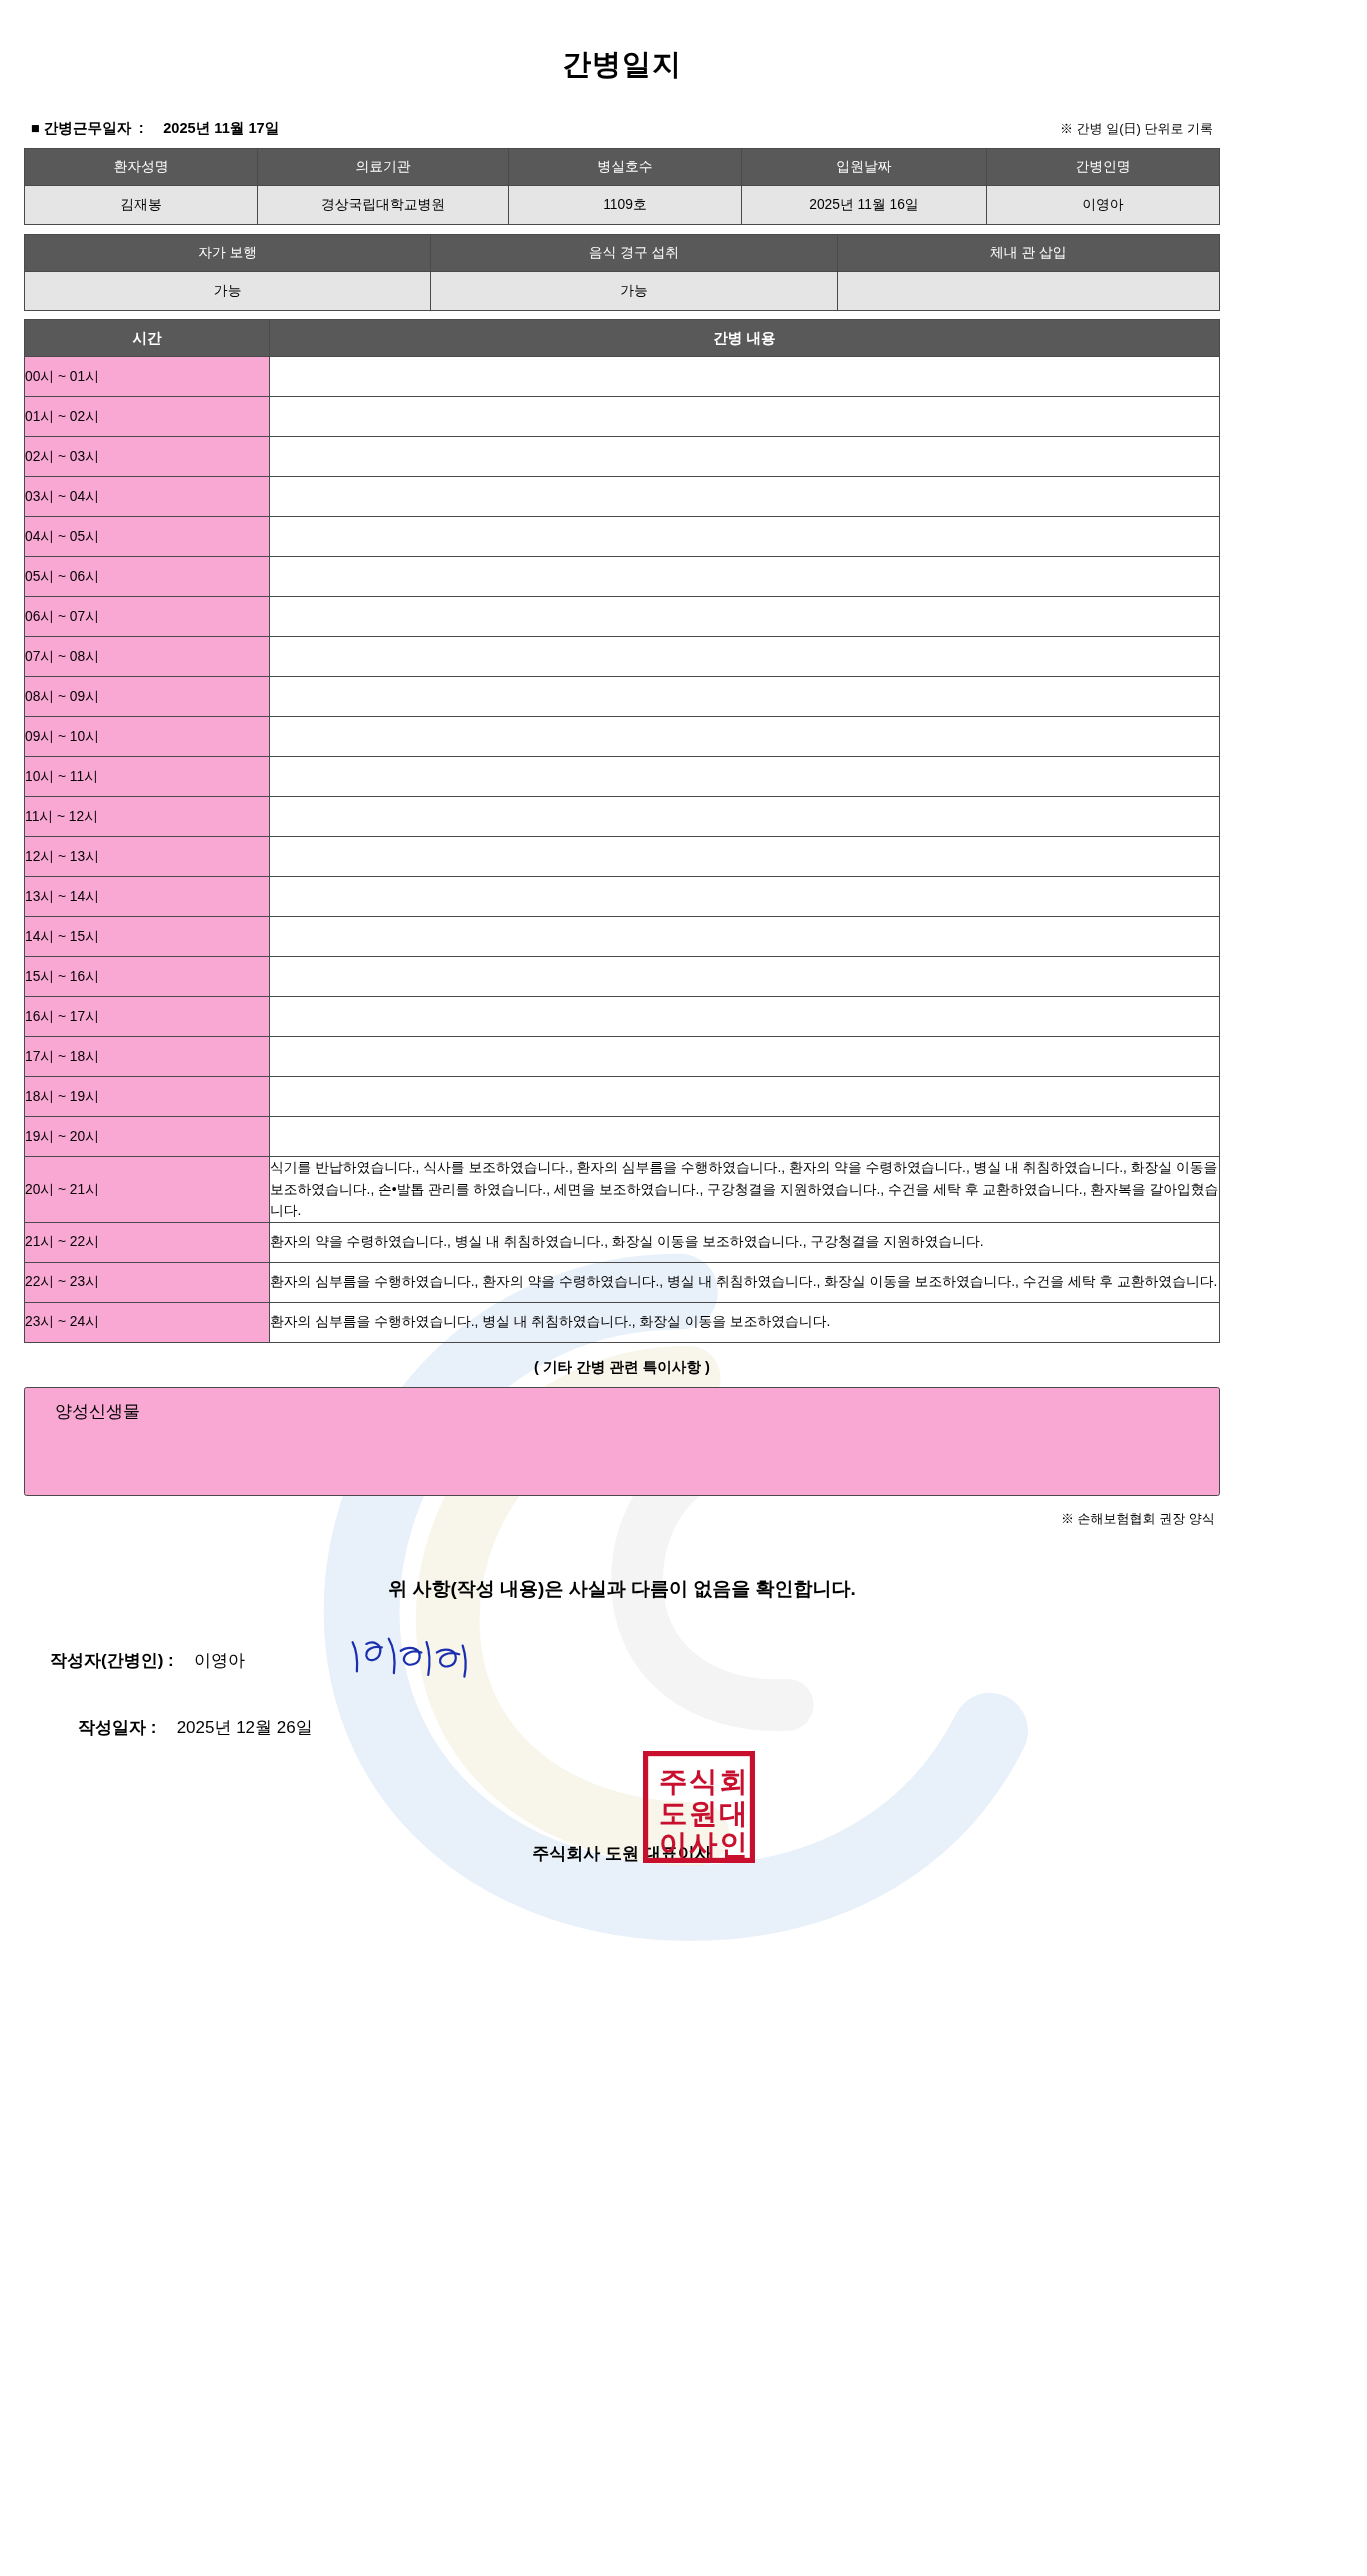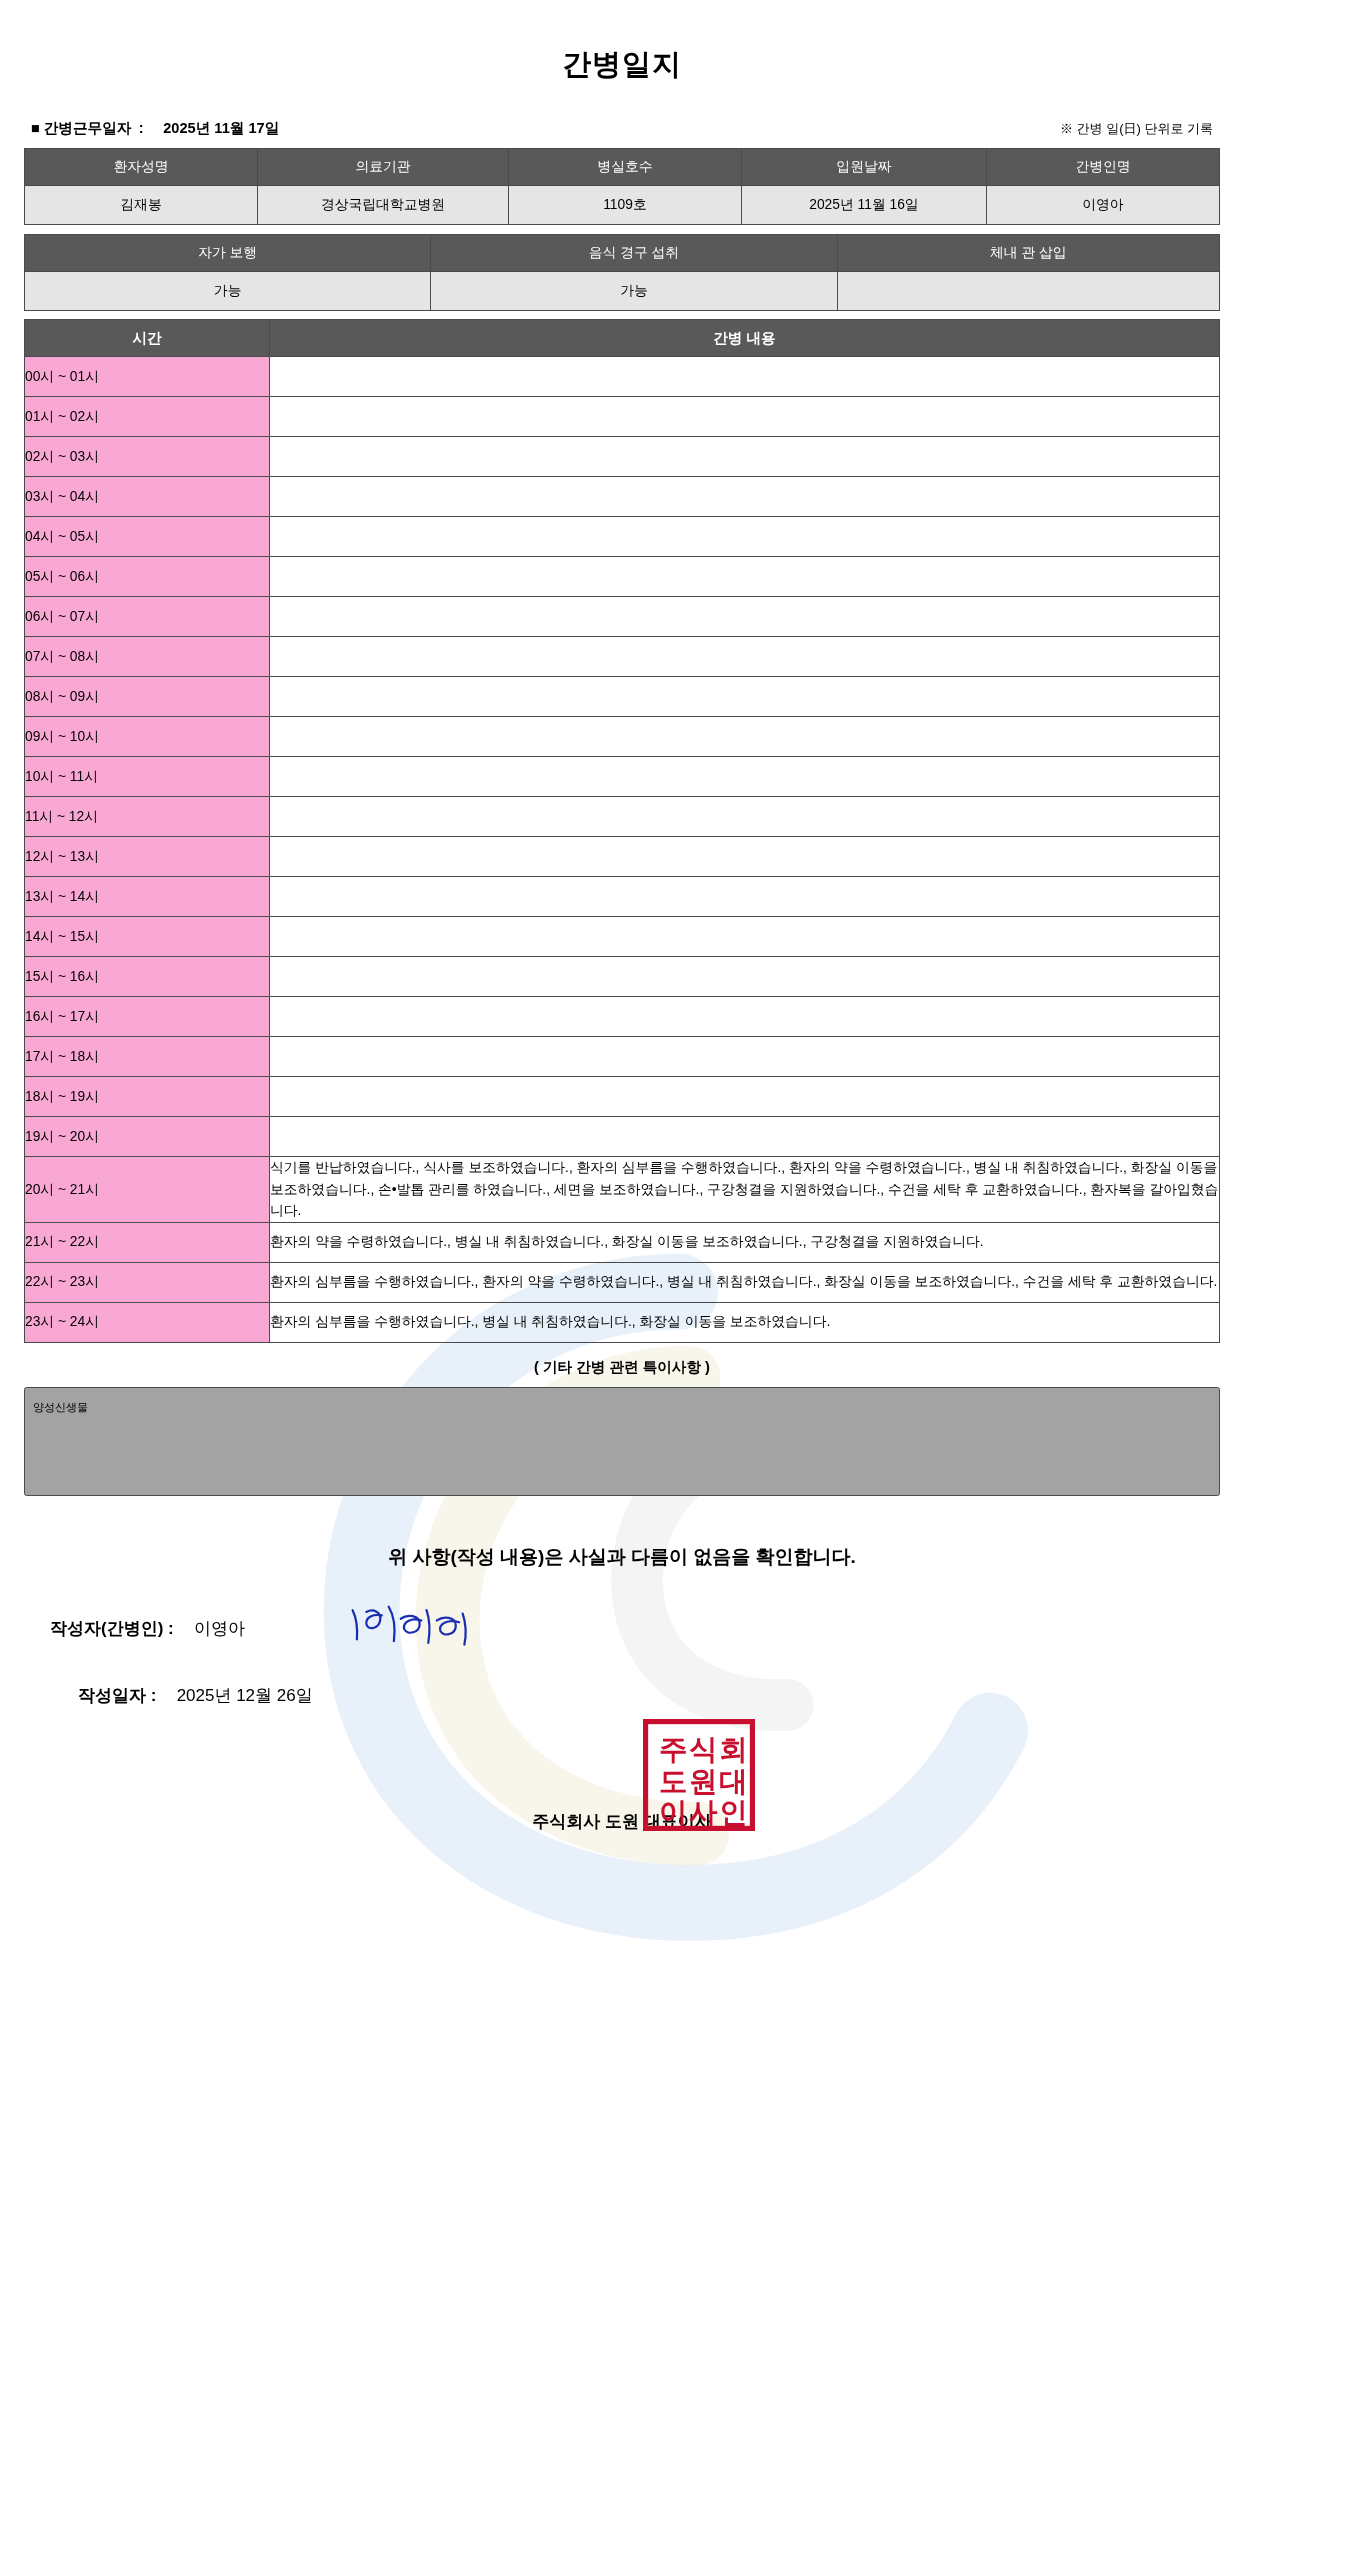--- a/index.html
+++ b/index.html
@@ -128,23 +128,23 @@
   .etc-title {
     text-align: center;
     font-size: 14.6px;
     font-weight: bold;
     padding: 15.5px 0 10.3px 0;
   }
   .etc-box {
     border: 0.9px solid #4a4a4a;
     border-radius: 2.6px;
     min-height: 83px;
-    padding: 12px 8px;
-    font-size: 11px;
-    background: #a3a3a3;
+    padding: 12px 30px;
+    font-size: 17px;
+    background: #f9a8d4;
   }
   .assoc-note {
     text-align: right;
     font-size: 13px;
     padding: 13.8px 5.2px 0 0;
   }
   .confirm {
     text-align: center;
     font-size: 19px;
     font-weight: bold;
@@ -369,20 +369,21 @@
         <tr>
             <td class="time-cell">23시 ~ 24시</td>
             <td class="note-cell">환자의 심부름을 수행하였습니다., 병실 내 취침하였습니다., 화장실 이동을 보조하였습니다.</td>
           </tr>
       </tbody>
     </table>
 
     <div class="etc-title">( 기타 간병 관련 특이사항 )</div>
     <div class="etc-box">양성신생물</div>
 
+    <div class="assoc-note">※ 손해보험협회 권장 양식</div>
 
     <div class="confirm">위 사항(작성 내용)은 사실과 다름이 없음을 확인합니다.</div>
 
     <div class="sig-line">
       <span class="label">작성자(간병인) :</span>
       <span class="sig-name">이영아</span>
       <svg class="hand-sign" viewBox="0 0 150 66">
         <g fill="none" stroke="#1a2fb0" stroke-width="2.6" stroke-linecap="round">
           <path d="M10 14 C14 22 16 34 15 48"></path>
           <path d="M26 16 C34 12 44 16 42 26 C40 36 28 38 26 30 C25 22 34 18 44 20"></path>

